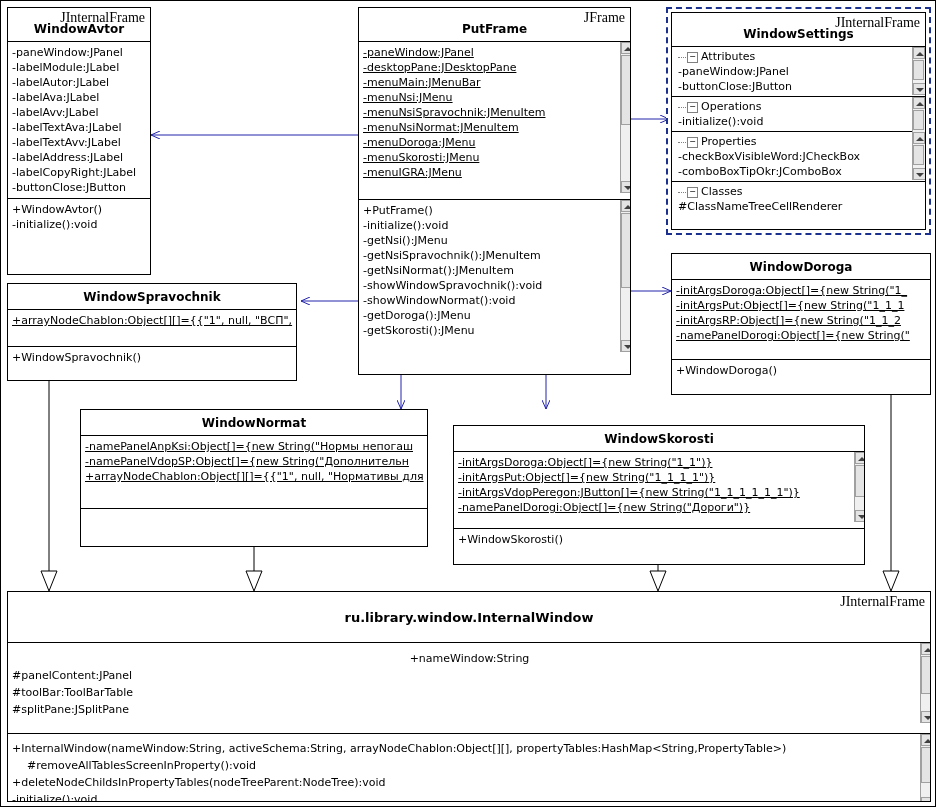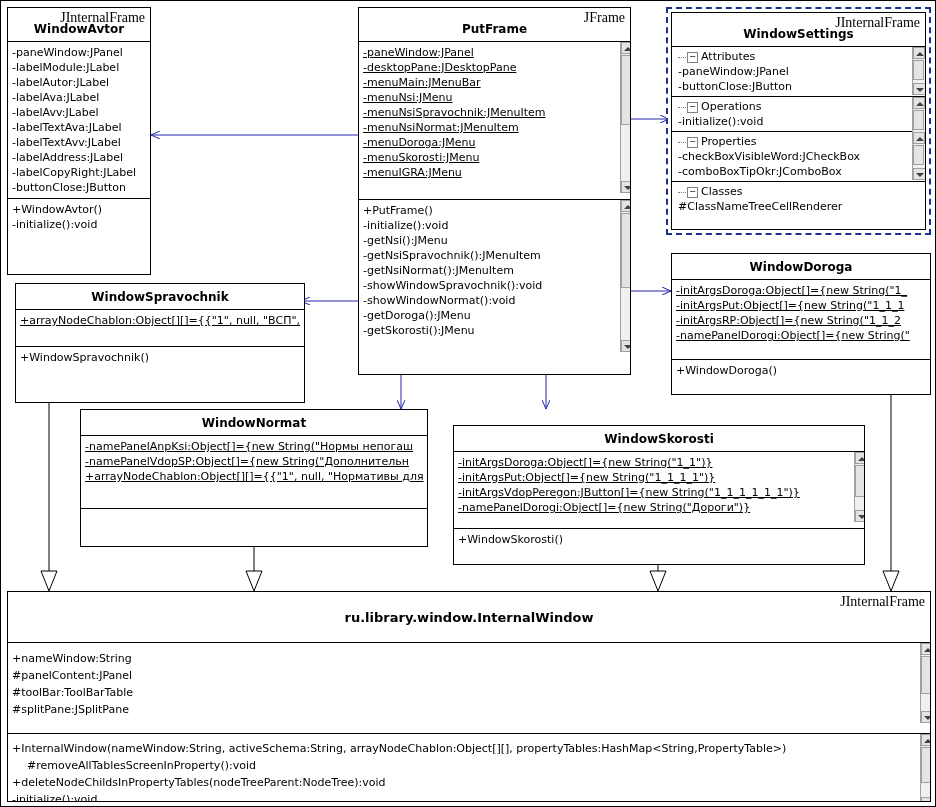--- a/index.html
+++ b/index.html
@@ -295,21 +295,21 @@
 
       <div class="compartment" style="padding:2px 3px 0 6px;">
         <div class="tree-line">
           <span class="dash"></span><span class="node-toggle">−</span><span>Classes</span>
         </div>
         <div class="member">#ClassNameTreeCellRenderer</div>
       </div>
     </div>
   </div>
 
-  <div class="uml-box" style="left:14px; top:282px; width:290px; height:120px;">
+  <div class="uml-box" style="left:6px; top:282px; width:290px; height:98px;">
     <div class="title" style="padding-top:6px;">WindowSpravochnik</div>
     <div class="sep"></div>
     <div class="compartment" style="height:30px; overflow:hidden;">
       <div class="member u">+arrayNodeChablon:Object[][]={{"1", null, "ВСП",</div>
     </div>
     <div class="sep"></div>
     <div class="compartment">
       <div class="member">+WindowSpravochnik()</div>
     </div>
   </div>
@@ -359,21 +359,21 @@
     <div class="compartment">
       <div class="member">+WindowSkorosti()</div>
     </div>
   </div>
 
   <div class="uml-box" style="left:6px; top:590px; width:924px; height:211px;">
     <div class="stereo">JInternalFrame</div>
     <div class="title" style="padding-top:18px; font-size:13px;">ru.library.window.InternalWindow</div>
     <div class="sep" style="margin-top:12px;"></div>
     <div class="compartment" style="height:80px; overflow:hidden; padding-top:7px;">
-      <div class="member" style="line-height:17px;">+nameWindow:String</div>
+      <div class="member" style="line-height:17px;text-align:center;">+nameWindow:String</div>
       <div class="member" style="line-height:17px;">#panelContent:JPanel</div>
       <div class="member" style="line-height:17px;">#toolBar:ToolBarTable</div>
       <div class="member" style="line-height:17px;">#splitPane:JSplitPane</div>
       <div class="vscroll" style="top:0; height:80px; right:-3px;">
         <div class="arrow up"></div>
         <div class="thumb" style="top:13px; height:38px;"></div>
         <div class="arrow down" style="position:absolute; bottom:0; width:13px;"></div>
       </div>
     </div>
     <div class="sep"></div>

